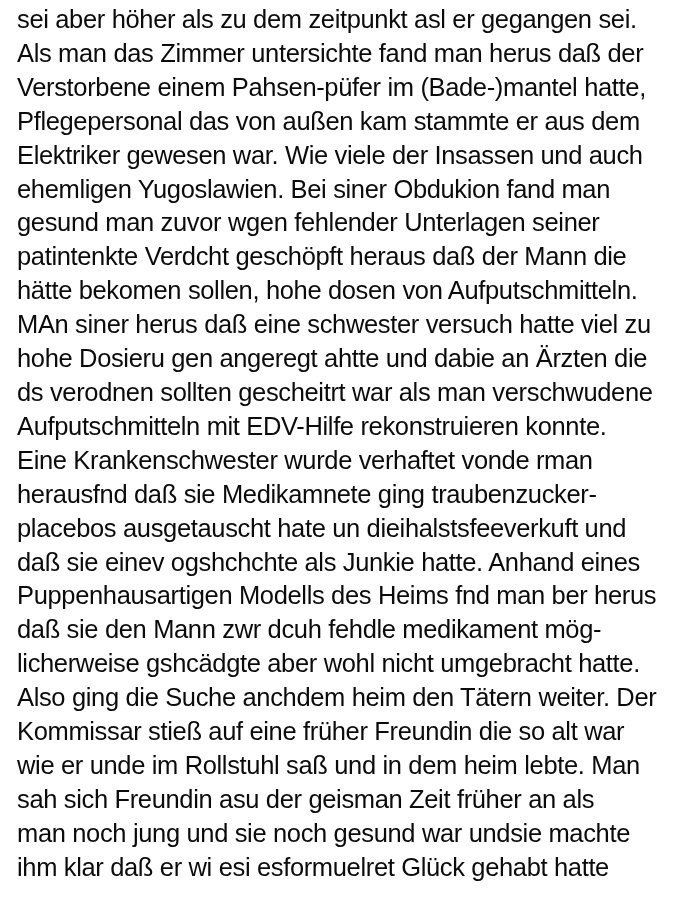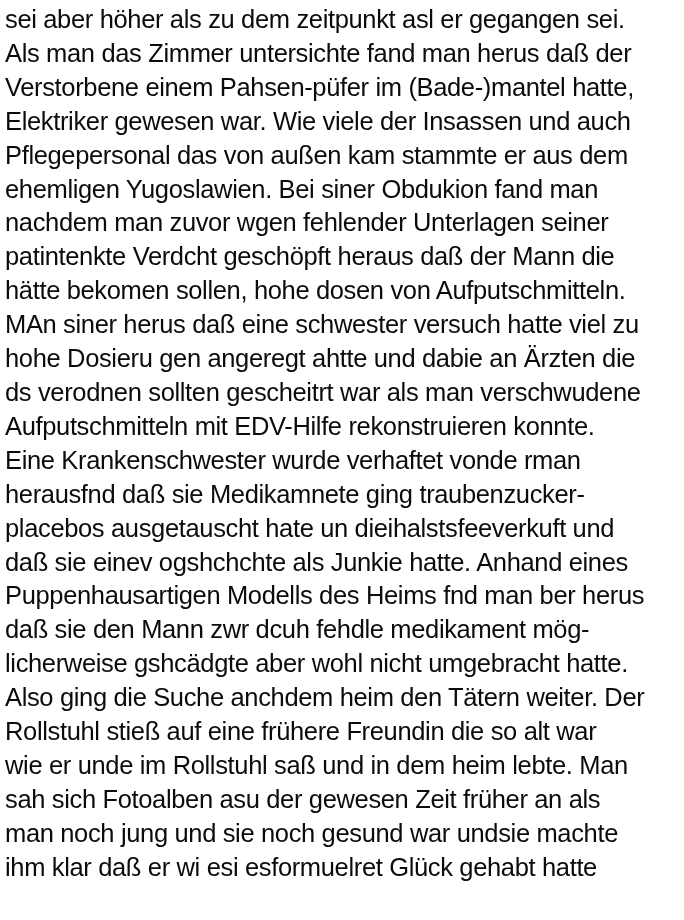--- a/index.html
+++ b/index.html
@@ -9,55 +9,55 @@
   body {
     width: 684px;
     height: 920px;
     overflow: hidden;
     background: #ffffff;
   }
   .page {
     box-sizing: border-box;
     width: 684px;
     height: 920px;
-    padding: 3px 0 0 5px;
+    padding: 3px 0 0 17px;
     background: #ffffff;
     font-family: "Liberation Sans", "DejaVu Sans", sans-serif;
     color: #0b0b0b;
     font-size: 25.5px;
     line-height: 33.9px;
     letter-spacing: -0.35px;
   }
   .line {
     white-space: nowrap;
   }
 </style>
 </head>
 <body>
 
 <div class="page" style="color: rgb(11, 11, 11); background: rgb(255, 255, 255);">
     <div class="line">sei aber höher als zu dem zeitpunkt asl er gegangen sei.</div>
     <div class="line">Als man das Zimmer untersichte fand man herus daß der</div>
     <div class="line">Verstorbene einem Pahsen-püfer im (Bade-)mantel hatte,</div>
+    <div class="line">Pflegepersonal das von außen kam stammte er aus dem</div>
     <div class="line">Elektriker gewesen war. Wie viele der Insassen und auch</div>
-    <div class="line">Pflegepersonal das von außen kam stammte er aus dem</div>
     <div class="line">ehemligen Yugoslawien. Bei siner Obdukion fand man</div>
-    <div class="line">nachdem man zuvor wgen fehlender Unterlagen seiner</div>
+    <div class="line">gesund man zuvor wgen fehlender Unterlagen seiner</div>
     <div class="line">patintenkte Verdcht geschöpft heraus daß der Mann die</div>
     <div class="line">hätte bekomen sollen, hohe dosen von Aufputschmitteln.</div>
     <div class="line">MAn siner herus daß eine schwester versuch hatte viel zu</div>
     <div class="line">hohe Dosieru gen angeregt ahtte und dabie an Ärzten die</div>
     <div class="line">ds verodnen sollten gescheitrt war als man verschwudene</div>
     <div class="line">Aufputschmitteln mit EDV-Hilfe rekonstruieren konnte.</div>
     <div class="line">Eine Krankenschwester wurde verhaftet vonde rman</div>
     <div class="line">herausfnd daß sie Medikamnete ging traubenzucker-</div>
     <div class="line">placebos ausgetauscht hate un dieihalstsfeeverkuft und</div>
     <div class="line">daß sie einev ogshchchte als Junkie hatte. Anhand eines</div>
     <div class="line">Puppenhausartigen Modells des Heims fnd man ber herus</div>
     <div class="line">daß sie den Mann zwr dcuh fehdle medikament mög-</div>
     <div class="line">licherweise gshcädgte aber wohl nicht umgebracht hatte.</div>
     <div class="line">Also ging die Suche anchdem heim den Tätern weiter. Der</div>
-    <div class="line">Rollstuhl stieß auf eine frühere Freundin die so alt war</div>
+    <div class="line">Kommissar stieß auf eine früher Freundin die so alt war</div>
     <div class="line">wie er unde im Rollstuhl saß und in dem heim lebte. Man</div>
-    <div class="line">sah sich Fotoalben asu der gewesen Zeit früher an als</div>
+    <div class="line">sah sich Freundin asu der geisman Zeit früher an als</div>
     <div class="line">man noch jung und sie noch gesund war undsie machte</div>
     <div class="line">ihm klar daß er wi esi esformuelret Glück gehabt hatte</div>
   </div>
 
 </body></html>

